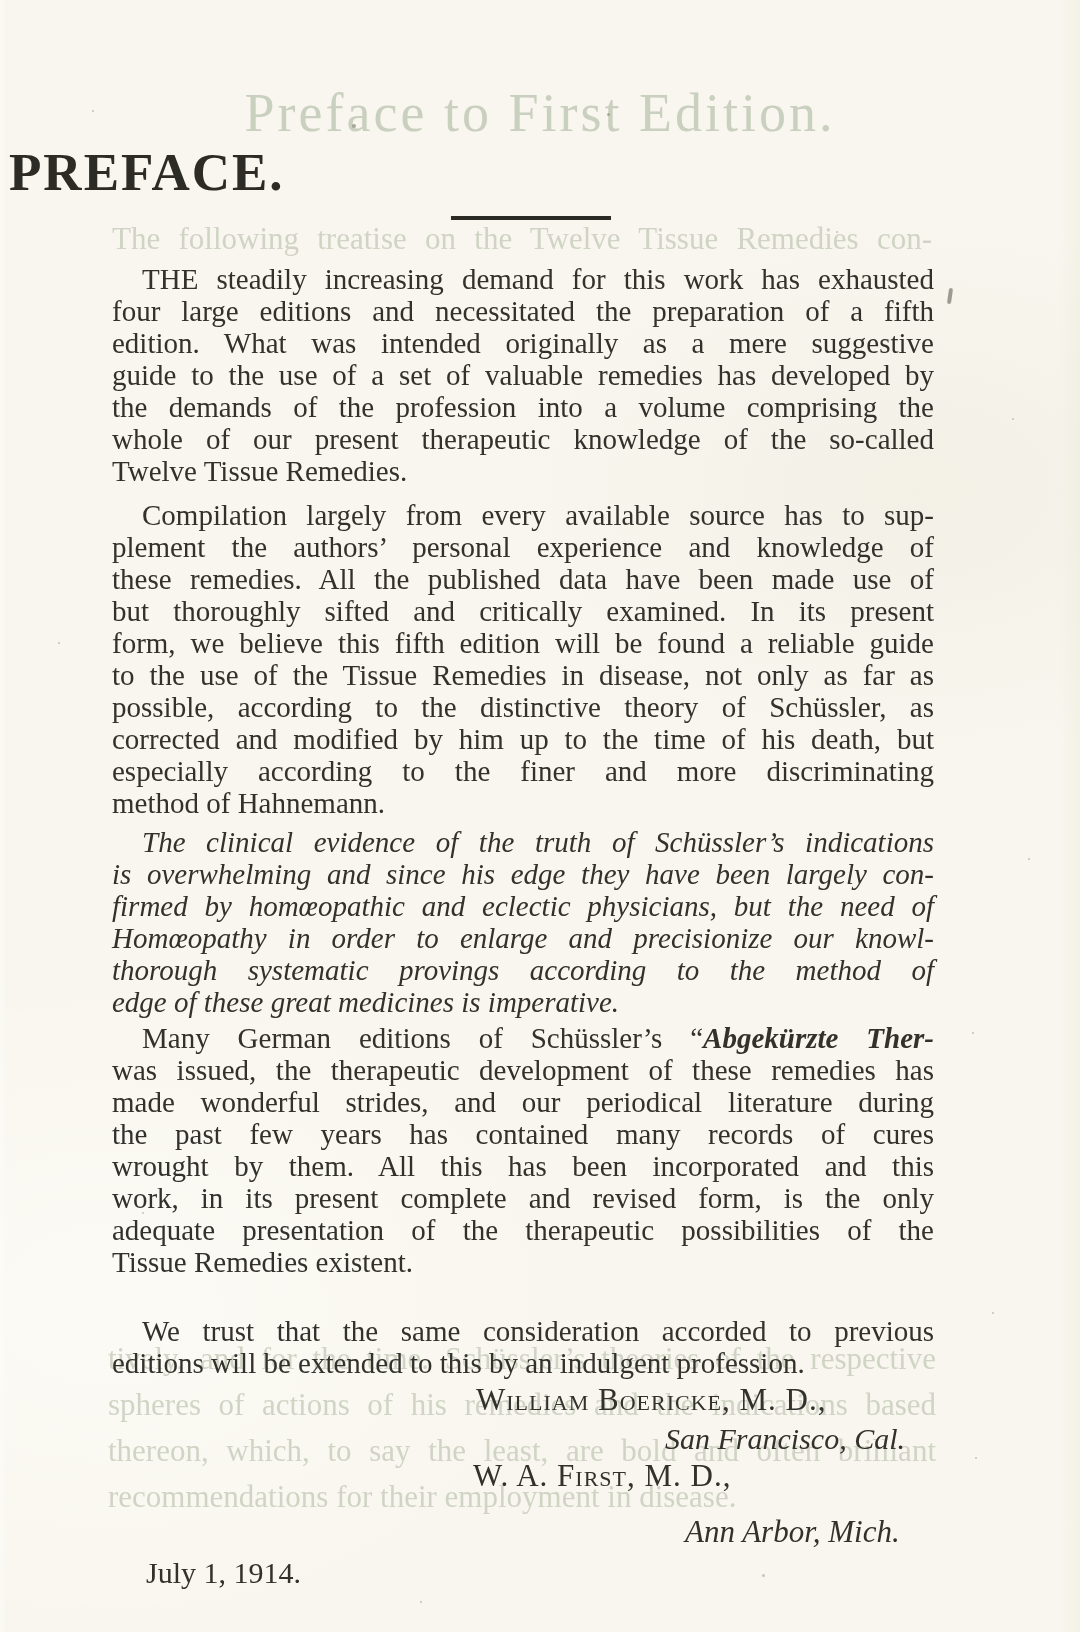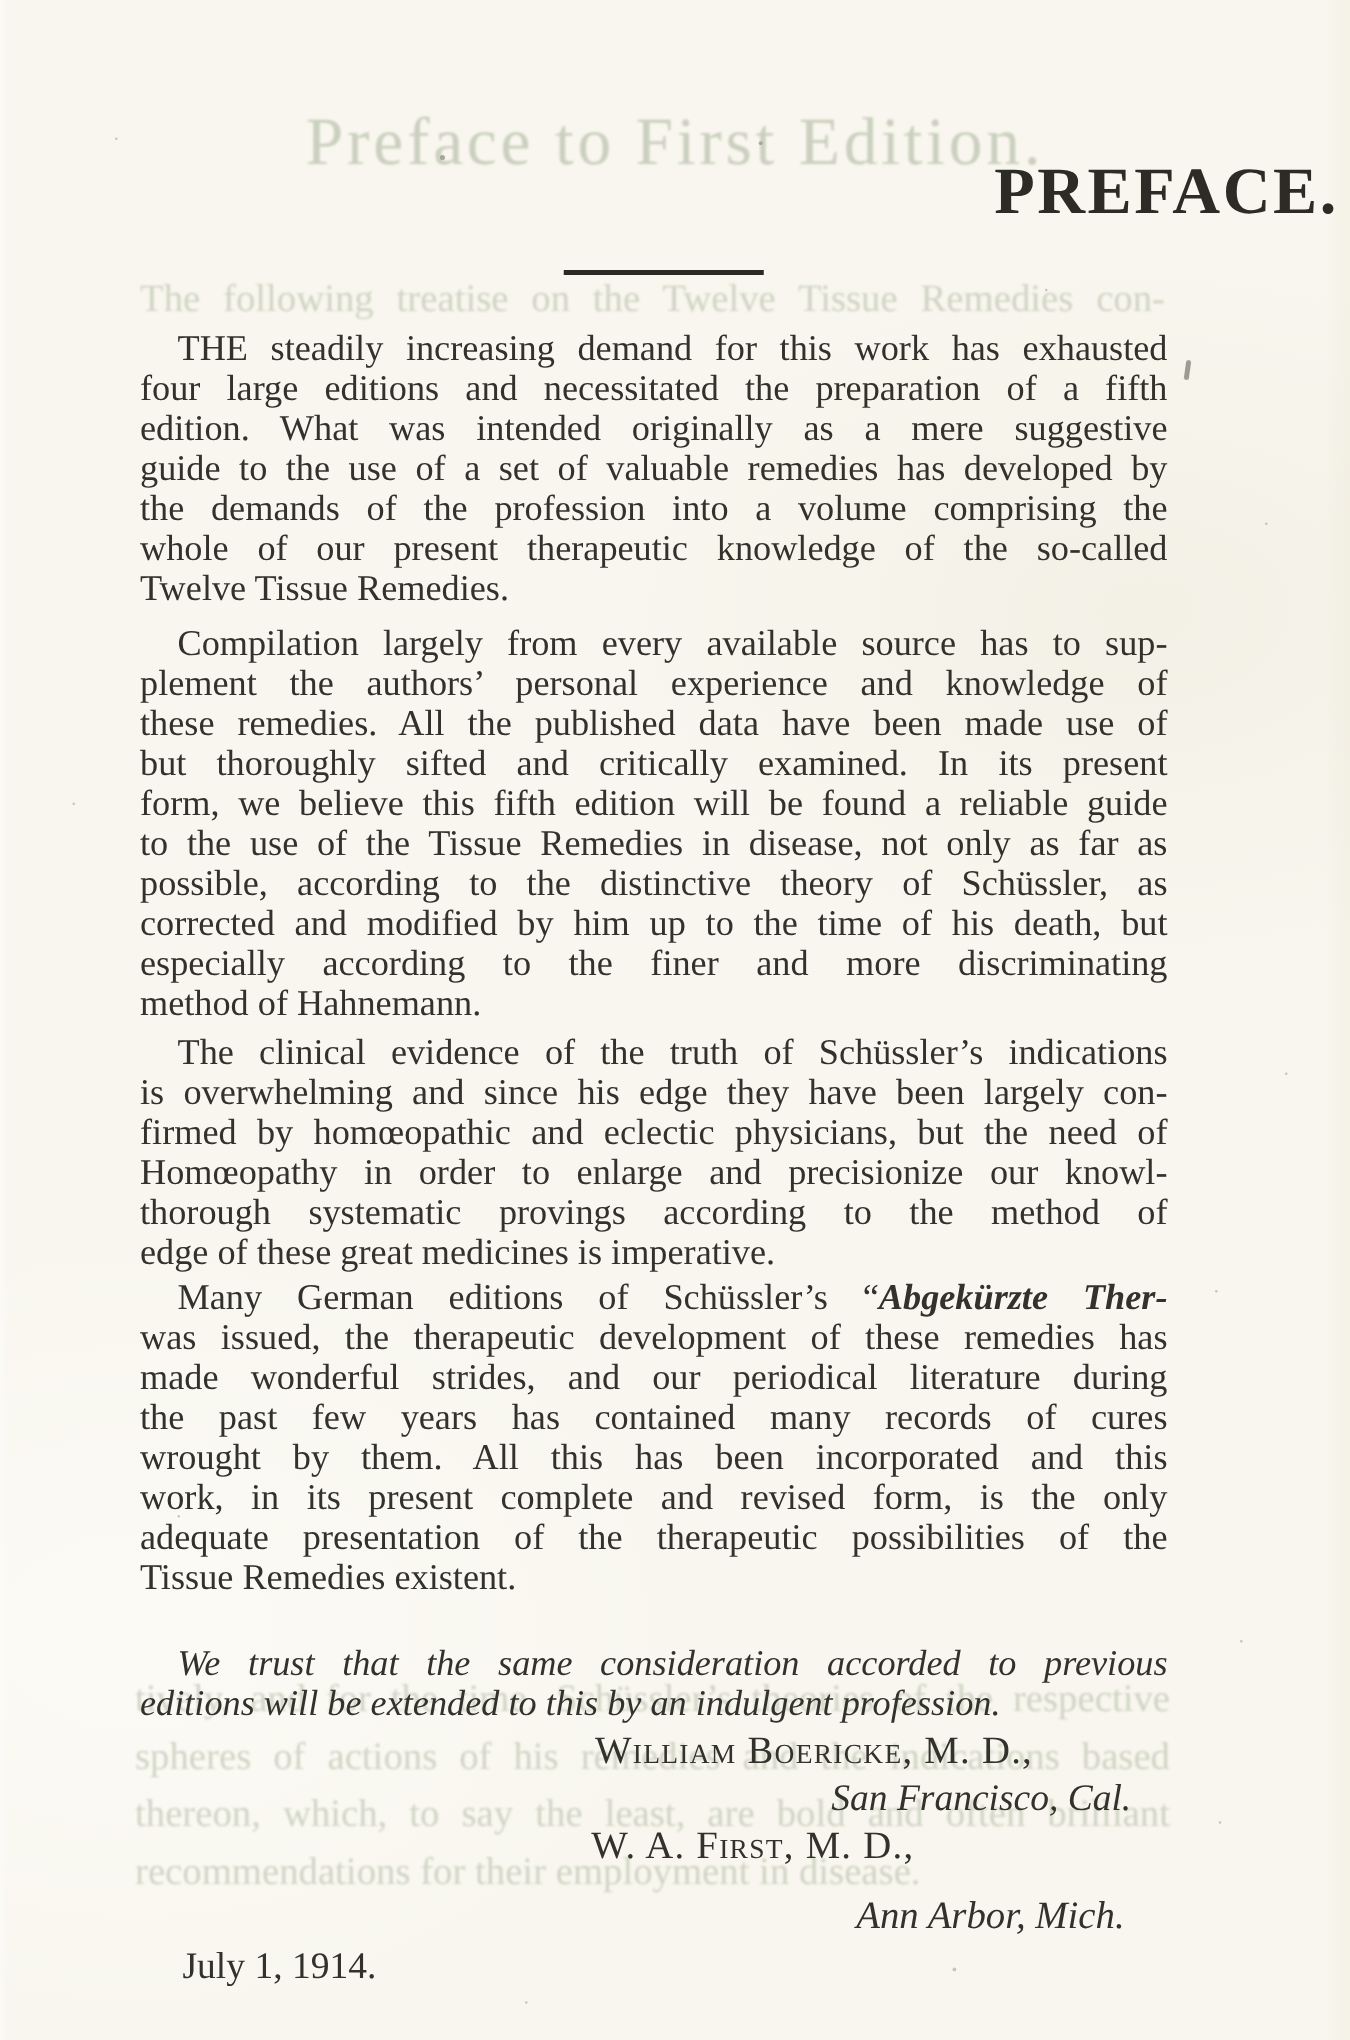--- a/index.html
+++ b/index.html
@@ -32,35 +32,35 @@
   }
   .ghost-bottom{top:1341px;left:108px;width:828px;opacity:.8;}
   .ghost-bottom .ghost-line{
     height:46px;font-size:31px;color:#c6ccba;
     text-align:justify;text-align-last:justify;
   }
   .ghost-bottom .ghost-line.last{text-align-last:left;}
 
   
   .title{
-    position:absolute;top:127px;left:9px;width:1062px;
-    text-align:right;font-size:53px;font-weight:bold;
+    position:absolute;top:146px;left:9px;width:1062px;
+    text-align:left;font-size:53px;font-weight:bold;
     letter-spacing:2px;color:#2d2b25;line-height:1;
   }
   .divider{
     position:absolute;top:216px;left:451px;width:160px;height:4px;
     background:#2b2a25;
   }
   .paras{position:absolute;top:0;left:112px;width:822px;}
   .para{position:absolute;left:0;width:822px;margin-top:10px;}
   .para:nth-child(1){top:253px;}
   .para:nth-child(2){top:489px;}
-  .para:nth-child(3){top:816px;}
+  .para:nth-child(3){top:816px;font-style:italic;}
   .para:nth-child(4){top:1012px;}
-  .para:nth-child(5){top:1305px;font-style:italic;}
+  .para:nth-child(5){top:1305px;}
   .line{
     height:32px;font-size:29px;line-height:32px;
     text-align:justify;text-align-last:justify;
     white-space:nowrap;color:#33312c;
   }
   .line.first{text-indent:30px;}
   .line.last{text-align-last:left;}
   .it{font-style:italic;font-weight:bold;}
 
   

